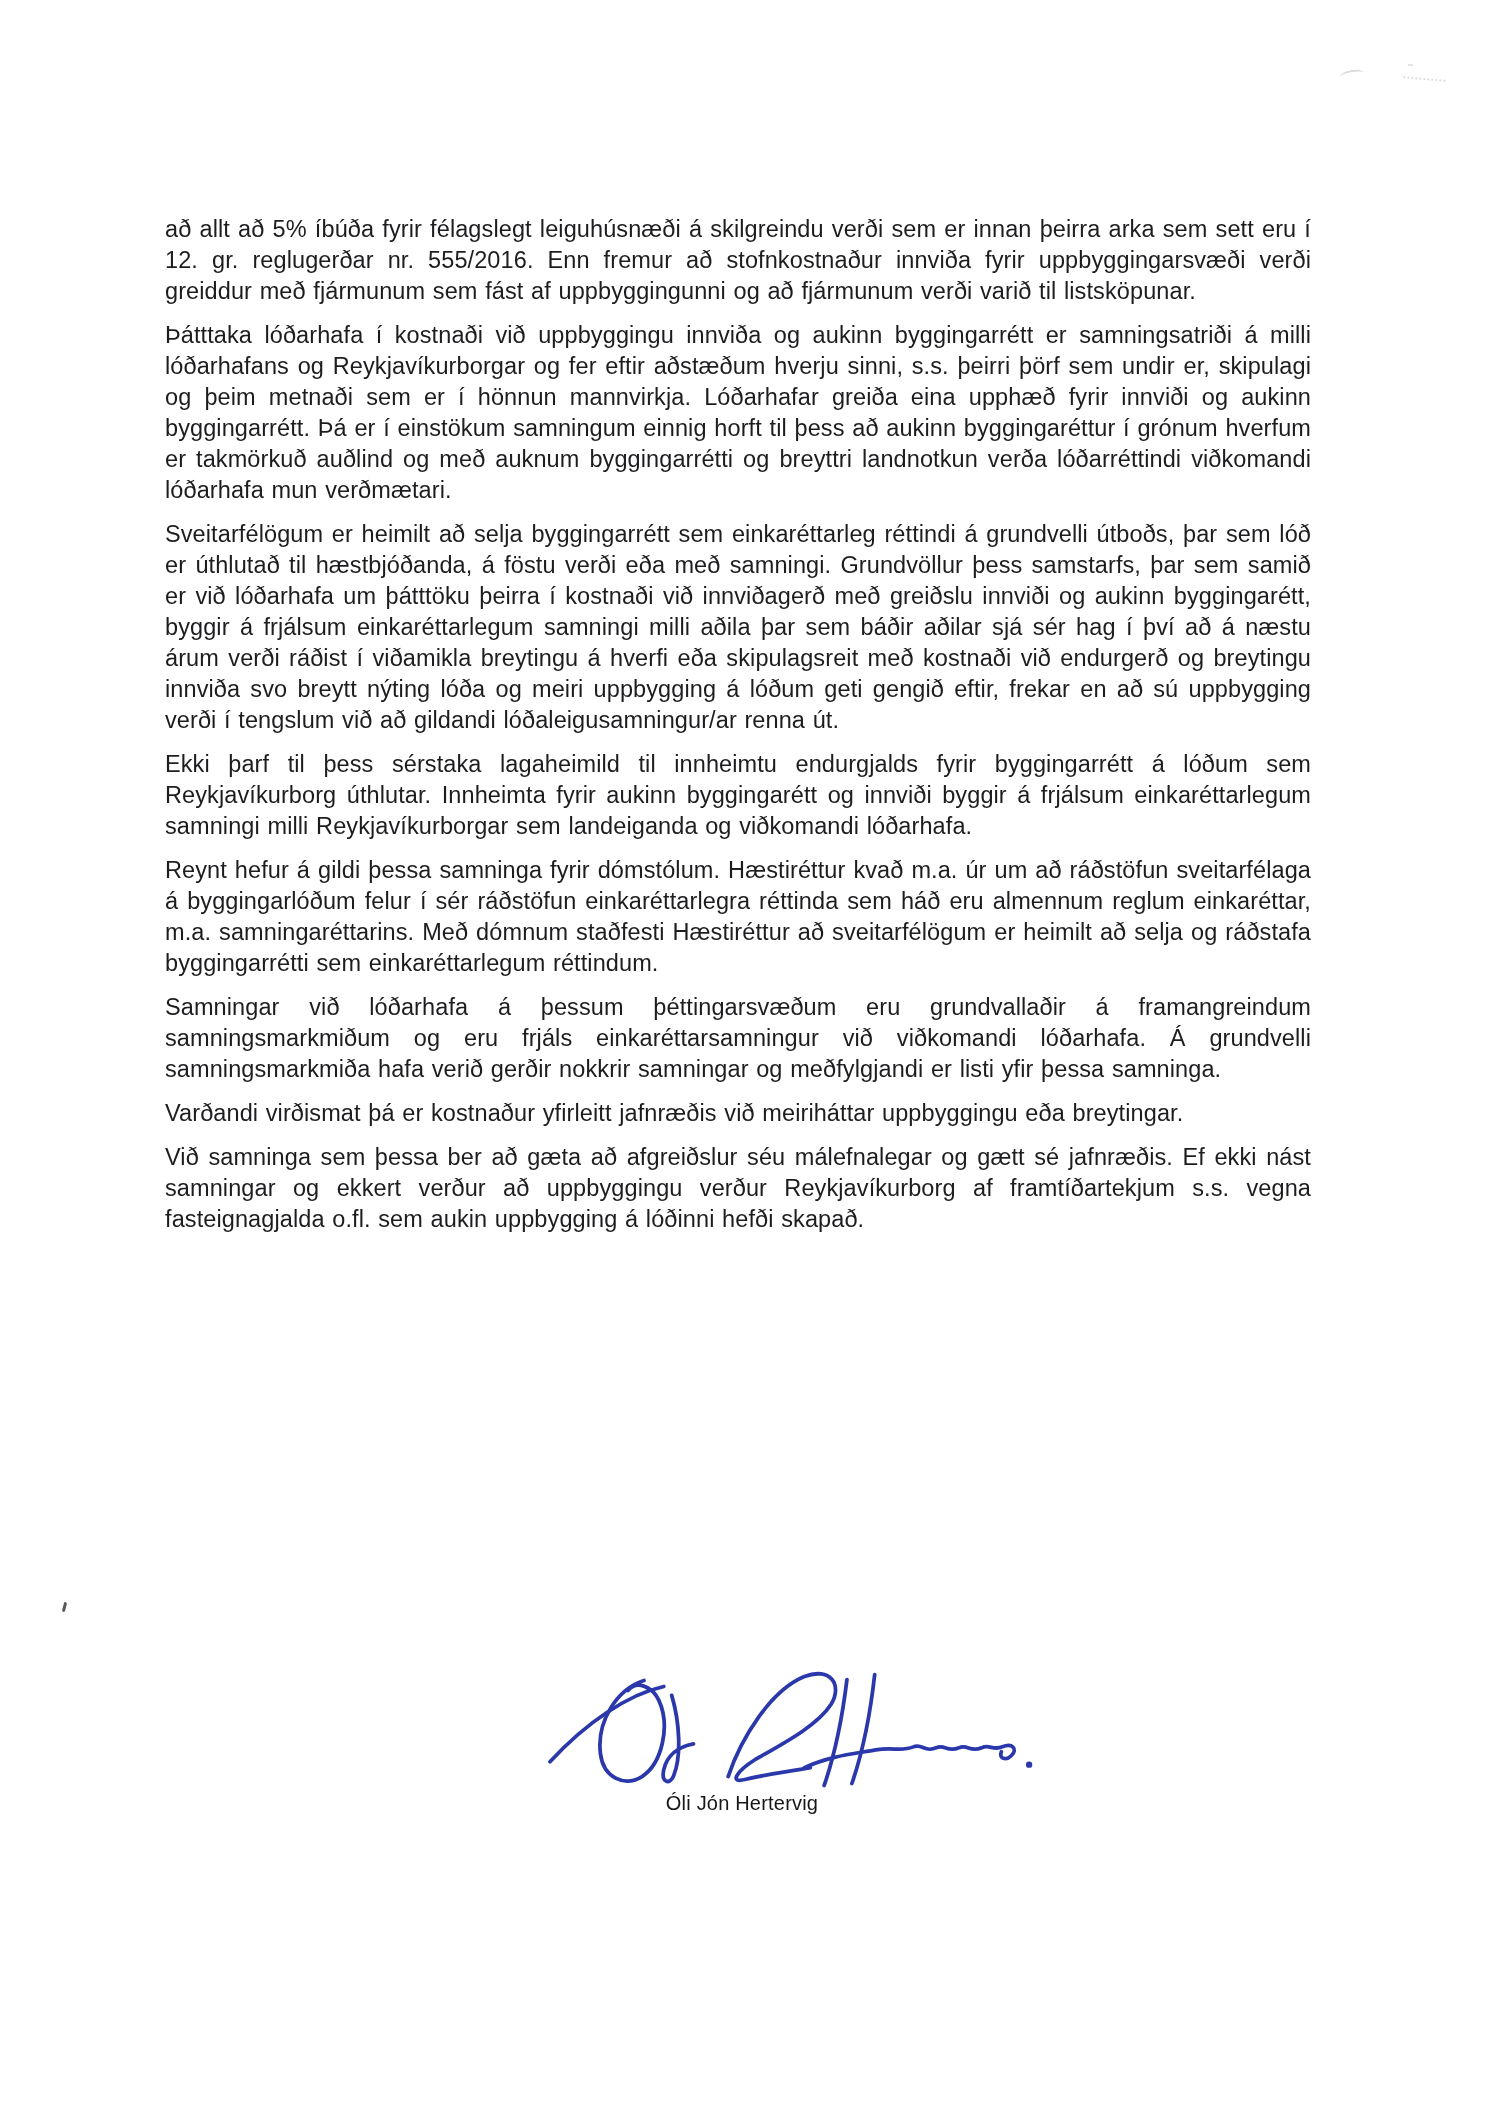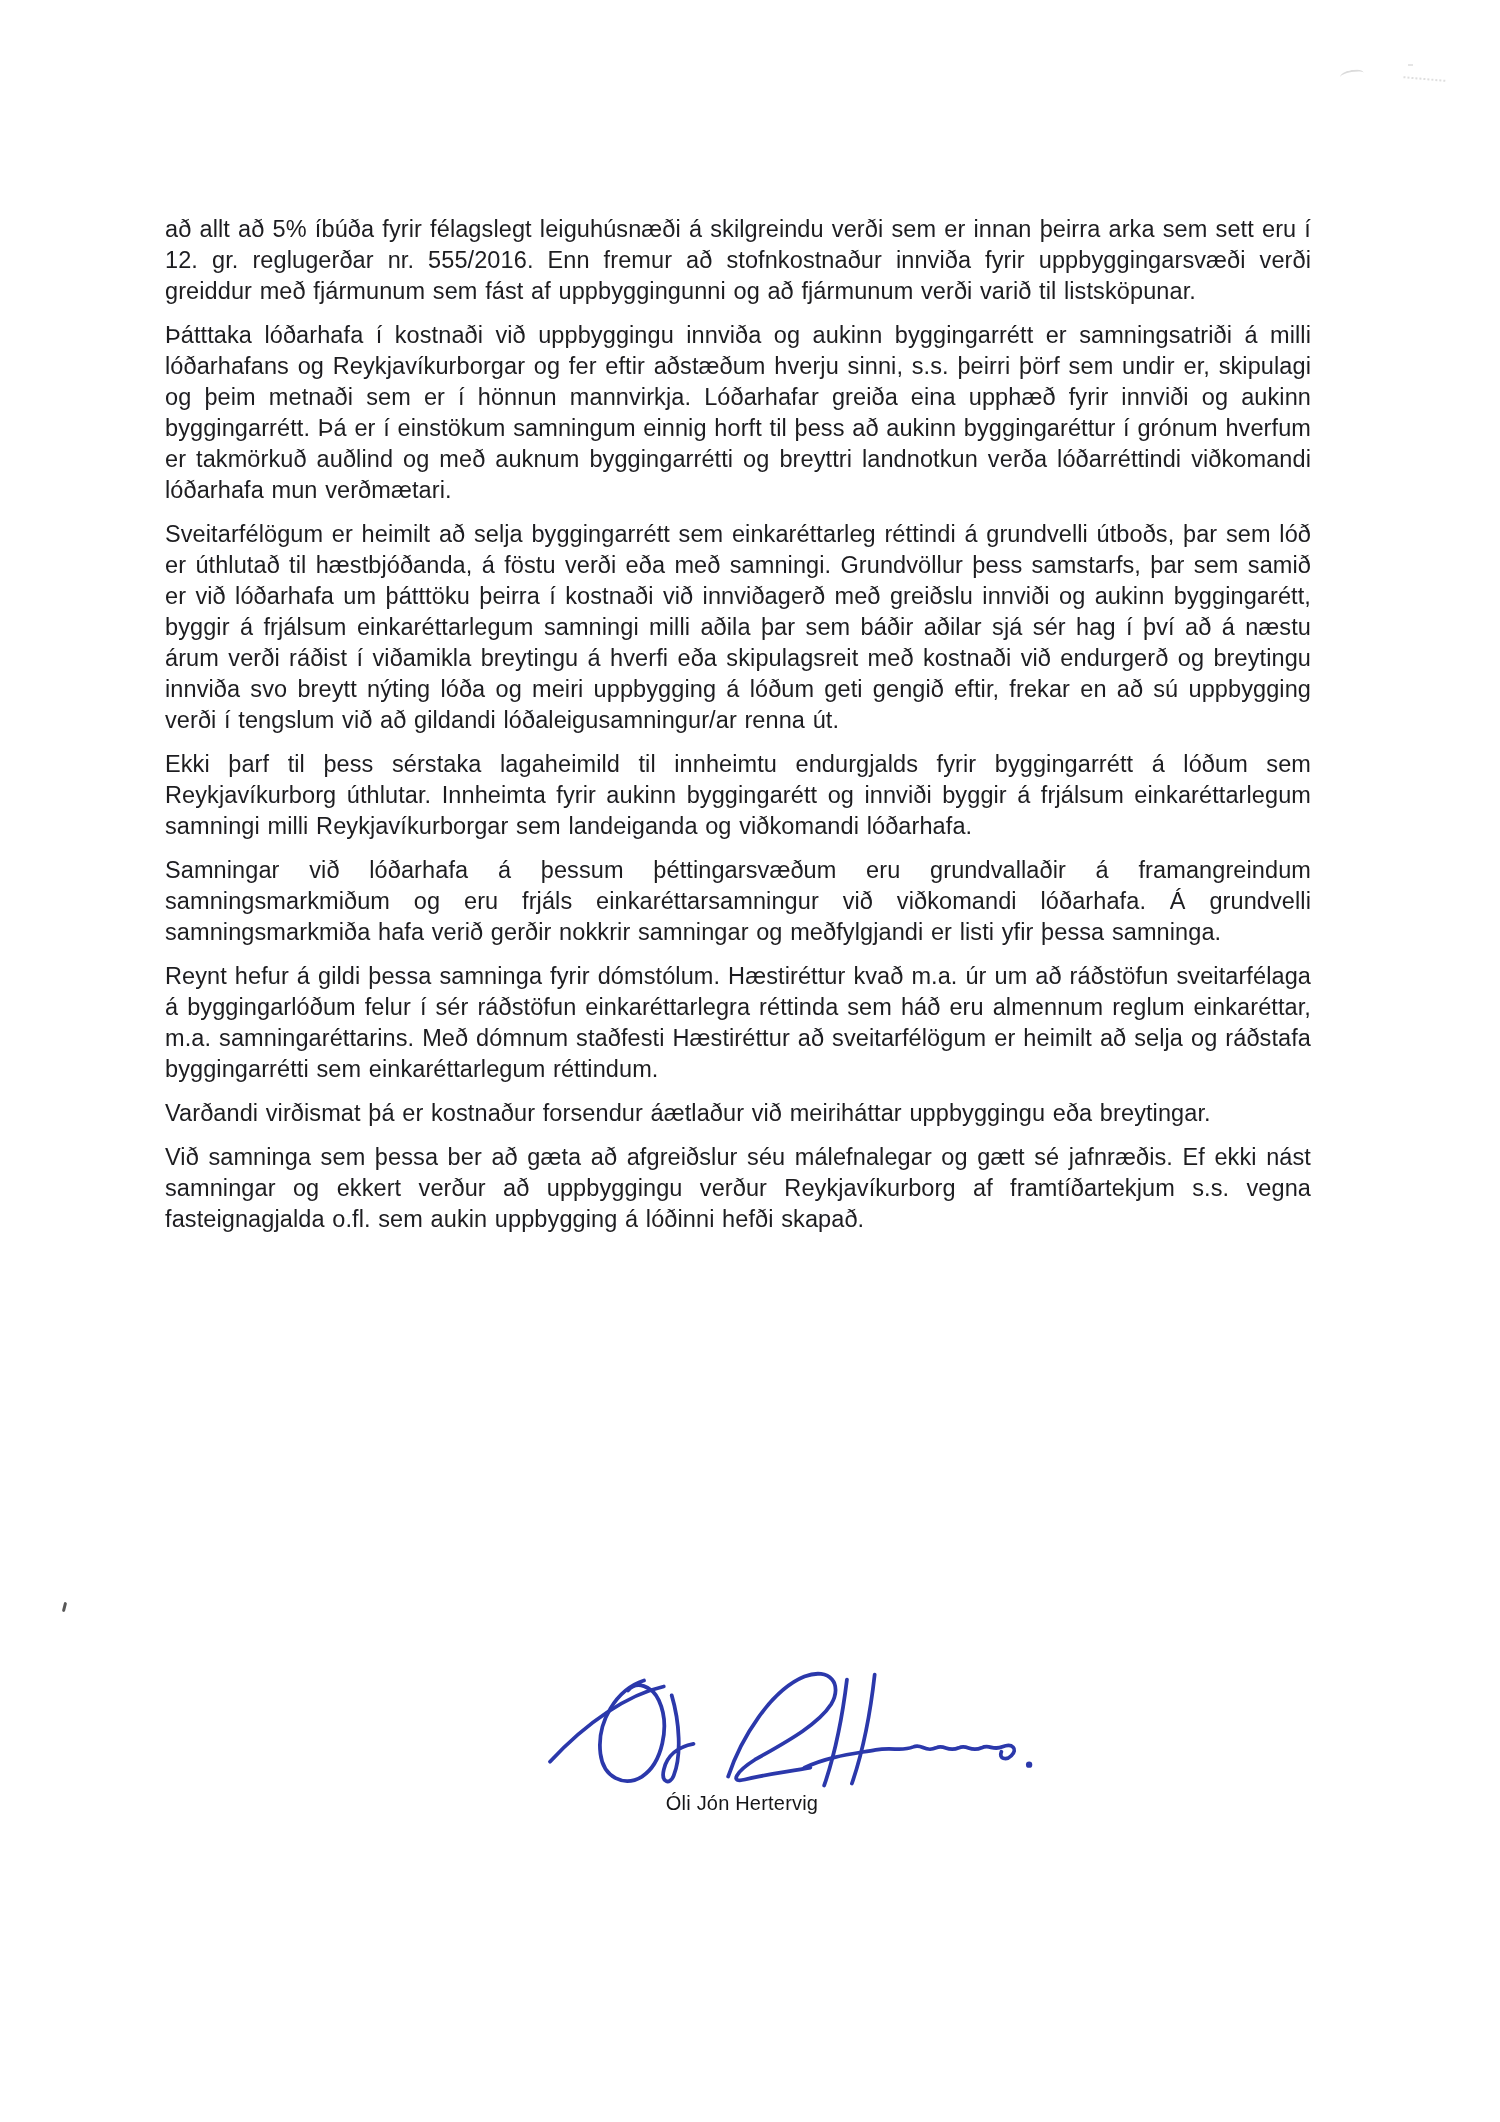--- a/index.html
+++ b/index.html
@@ -106,23 +106,23 @@
   <div class="artifact-1"></div>
   <div class="artifact-2"></div>
   <div class="artifact-3"></div>
   <div class="artifact-tick"></div>
 
   <div class="content" style="color: rgb(29, 29, 32);">
     <p>að allt að 5% íbúða fyrir félagslegt leiguhúsnæði á skilgreindu verði sem er innan þeirra arka sem sett eru í 12. gr. reglugerðar nr. 555/2016. Enn fremur að stofnkostnaður innviða fyrir uppbyggingarsvæði verði greiddur með fjármunum sem fást af uppbyggingunni og að fjármunum verði varið til listsköpunar.</p>
     <p>Þátttaka lóðarhafa í kostnaði við uppbyggingu innviða og aukinn byggingarrétt er samningsatriði á milli lóðarhafans og Reykjavíkurborgar og fer eftir aðstæðum hverju sinni, s.s. þeirri þörf sem undir er, skipulagi og þeim metnaði sem er í hönnun mannvirkja. Lóðarhafar greiða eina upphæð fyrir innviði og aukinn byggingarrétt. Þá er í einstökum samningum einnig horft til þess að aukinn byggingaréttur í grónum hverfum er takmörkuð auðlind og með auknum byggingarrétti og breyttri landnotkun verða lóðarréttindi viðkomandi lóðarhafa mun verðmætari.</p>
     <p>Sveitarfélögum er heimilt að selja byggingarrétt sem einkaréttarleg réttindi á grundvelli útboðs, þar sem lóð er úthlutað til hæstbjóðanda, á föstu verði eða með samningi. Grundvöllur þess samstarfs, þar sem samið er við lóðarhafa um þátttöku þeirra í kostnaði við innviðagerð með greiðslu innviði og aukinn byggingarétt, byggir á frjálsum einkaréttarlegum samningi milli aðila þar sem báðir aðilar sjá sér hag í því að á næstu árum verði ráðist í viðamikla breytingu á hverfi eða skipulagsreit með kostnaði við endurgerð og breytingu innviða svo breytt nýting lóða og meiri uppbygging á lóðum geti gengið eftir, frekar en að sú uppbygging verði í tengslum við að gildandi lóðaleigusamningur/ar renna út.</p>
     <p>Ekki þarf til þess sérstaka lagaheimild til innheimtu endurgjalds fyrir byggingarrétt á lóðum sem Reykjavíkurborg úthlutar. Innheimta fyrir aukinn byggingarétt og innviði byggir á frjálsum einkaréttarlegum samningi milli Reykjavíkurborgar sem landeiganda og viðkomandi lóðarhafa.</p>
+    <p>Reynt hefur á gildi þessa samninga fyrir dómstólum. Hæstiréttur kvað m.a. úr um að ráðstöfun sveitarfélaga á byggingarlóðum felur í sér ráðstöfun einkaréttarlegra réttinda sem háð eru almennum reglum einkaréttar, m.a. samningaréttarins. Með dómnum staðfesti Hæstiréttur að sveitarfélögum er heimilt að selja og ráðstafa byggingarrétti sem einkaréttarlegum réttindum.</p>
     <p>Samningar við lóðarhafa á þessum þéttingarsvæðum eru grundvallaðir á framangreindum samningsmarkmiðum og eru frjáls einkaréttarsamningur við viðkomandi lóðarhafa. Á grundvelli samningsmarkmiða hafa verið gerðir nokkrir samningar og meðfylgjandi er listi yfir þessa samninga.</p>
-    <p>Reynt hefur á gildi þessa samninga fyrir dómstólum. Hæstiréttur kvað m.a. úr um að ráðstöfun sveitarfélaga á byggingarlóðum felur í sér ráðstöfun einkaréttarlegra réttinda sem háð eru almennum reglum einkaréttar, m.a. samningaréttarins. Með dómnum staðfesti Hæstiréttur að sveitarfélögum er heimilt að selja og ráðstafa byggingarrétti sem einkaréttarlegum réttindum.</p>
-    <p>Varðandi virðismat þá er kostnaður forsendur áætlaður við meiriháttar uppbyggingu eða breytingar.</p>
+    <p>Varðandi virðismat þá er kostnaður yfirleitt jafnræðis við meiriháttar uppbyggingu eða breytingar.</p>
     <p>Við samninga sem þessa ber að gæta að afgreiðslur séu málefnalegar og gætt sé jafnræðis. Ef ekki nást samningar og ekkert verður að uppbyggingu verður Reykjavíkurborg af framtíðartekjum s.s. vegna fasteignagjalda o.fl. sem aukin uppbygging á lóðinni hefði skapað.</p>
   </div>
 
   <div class="signature-block">
     <svg class="signature-ink" viewBox="0 0 500 140" fill="none" stroke="currentColor" stroke-width="3.8" stroke-linecap="round" stroke-linejoin="round" style="color: rgb(43, 56, 171);">
 
       <path d="M5,98 C42,58 84,30 120,22"></path>
 
       <path d="M100,16 C72,25 52,58 56,90 C59,114 80,124 98,113 C118,100 127,62 115,36 C108,21 92,16 84,26"></path>
 

